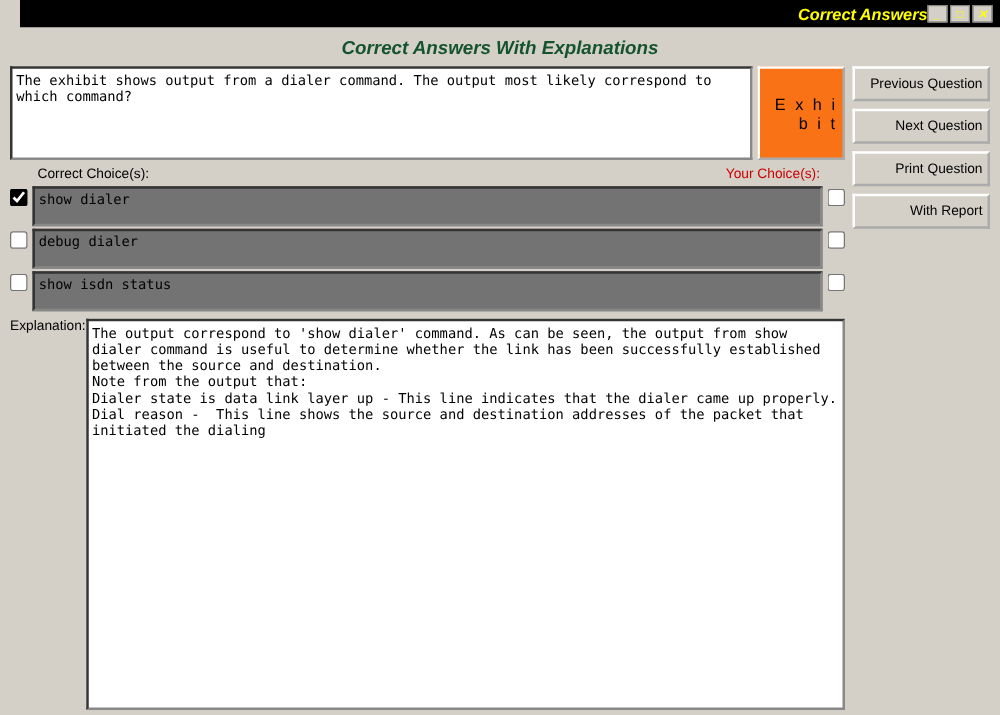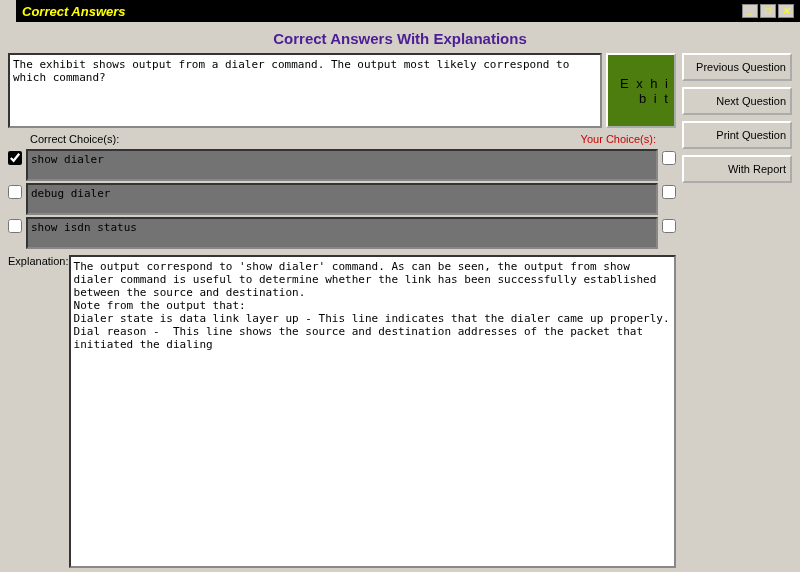--- a/index.html
+++ b/index.html
@@ -14,21 +14,21 @@
     
     #title-bar {
       background: #000;
       color: #ffff00;
       font-style: italic;
       font-weight: bold;
       font-size: 13px;
       padding: 3px 6px;
       display: flex;
       align-items: center;
-      justify-content: space-between;
+      justify-content: flex-end;
       height: 22px;
       margin-left: 16px;
     }
     #title-bar-controls {
       display: flex;
       gap: 2px;
     }
     .title-btn {
       background: #d4d0c8;
       border: 1px solid #888;
@@ -45,22 +45,23 @@
       background: #d4d0c8;
       padding: 4px 8px;
       height: calc(572px - 22px);
       display: flex;
       flex-direction: column;
     }
     #page-title {
       text-align: center;
       font-size: 15px;
       font-weight: bold;
-      color: #4c1d95;
+      color: #14532d;
       margin: 4px 0 6px 0;
+      font-style: italic;
     }
     
     #content-area {
       display: flex;
       flex: 1;
       gap: 6px;
     }
     #left-panel {
       flex: 1;
       display: flex;
@@ -84,21 +85,21 @@
       border: 2px inset #888;
       background: #fff;
       padding: 3px;
       font-size: 11px;
       resize: none;
       overflow-y: scroll;
     }
     #exhibit-btn {
       width: 70px;
       height: 75px;
-      background: #4d7c0f;
+      background: #f97316;
       border: 2px outset #fff;
       font-size: 13px;
       font-family: Arial;
       letter-spacing: 2px;
       cursor: pointer;
       display: flex;
       align-items: center;
       justify-content: center;
       font-weight: normal;
     }

